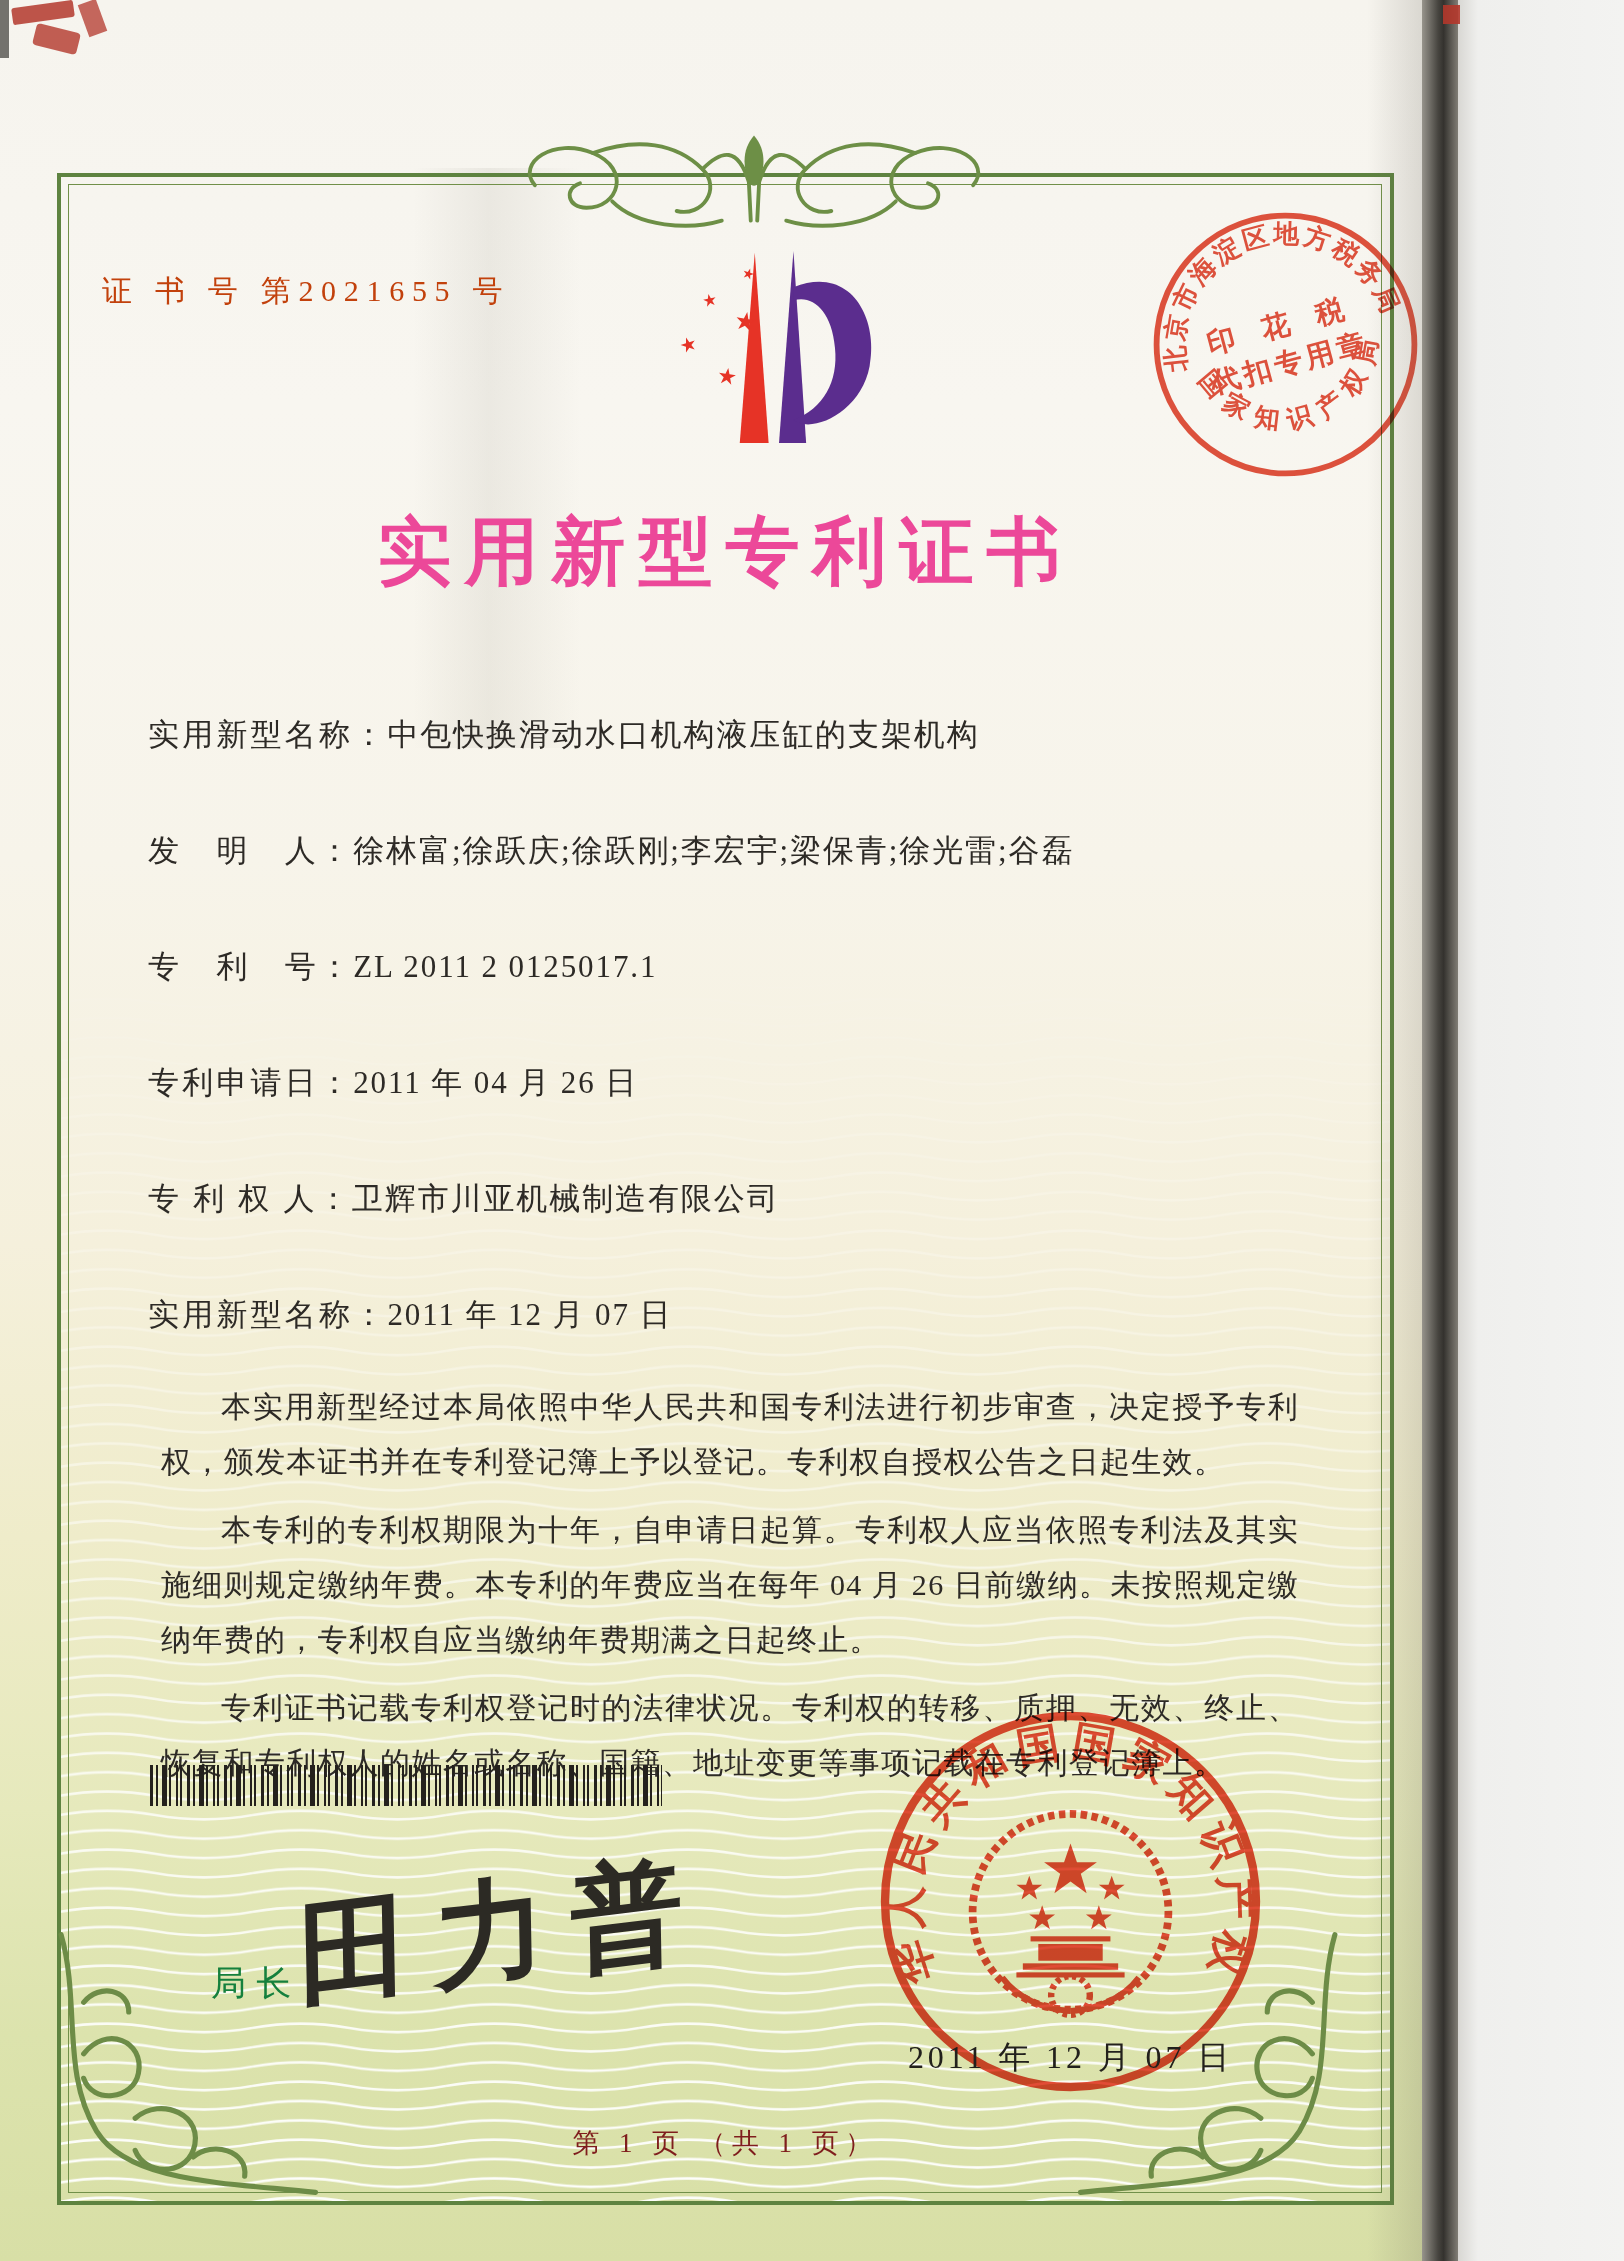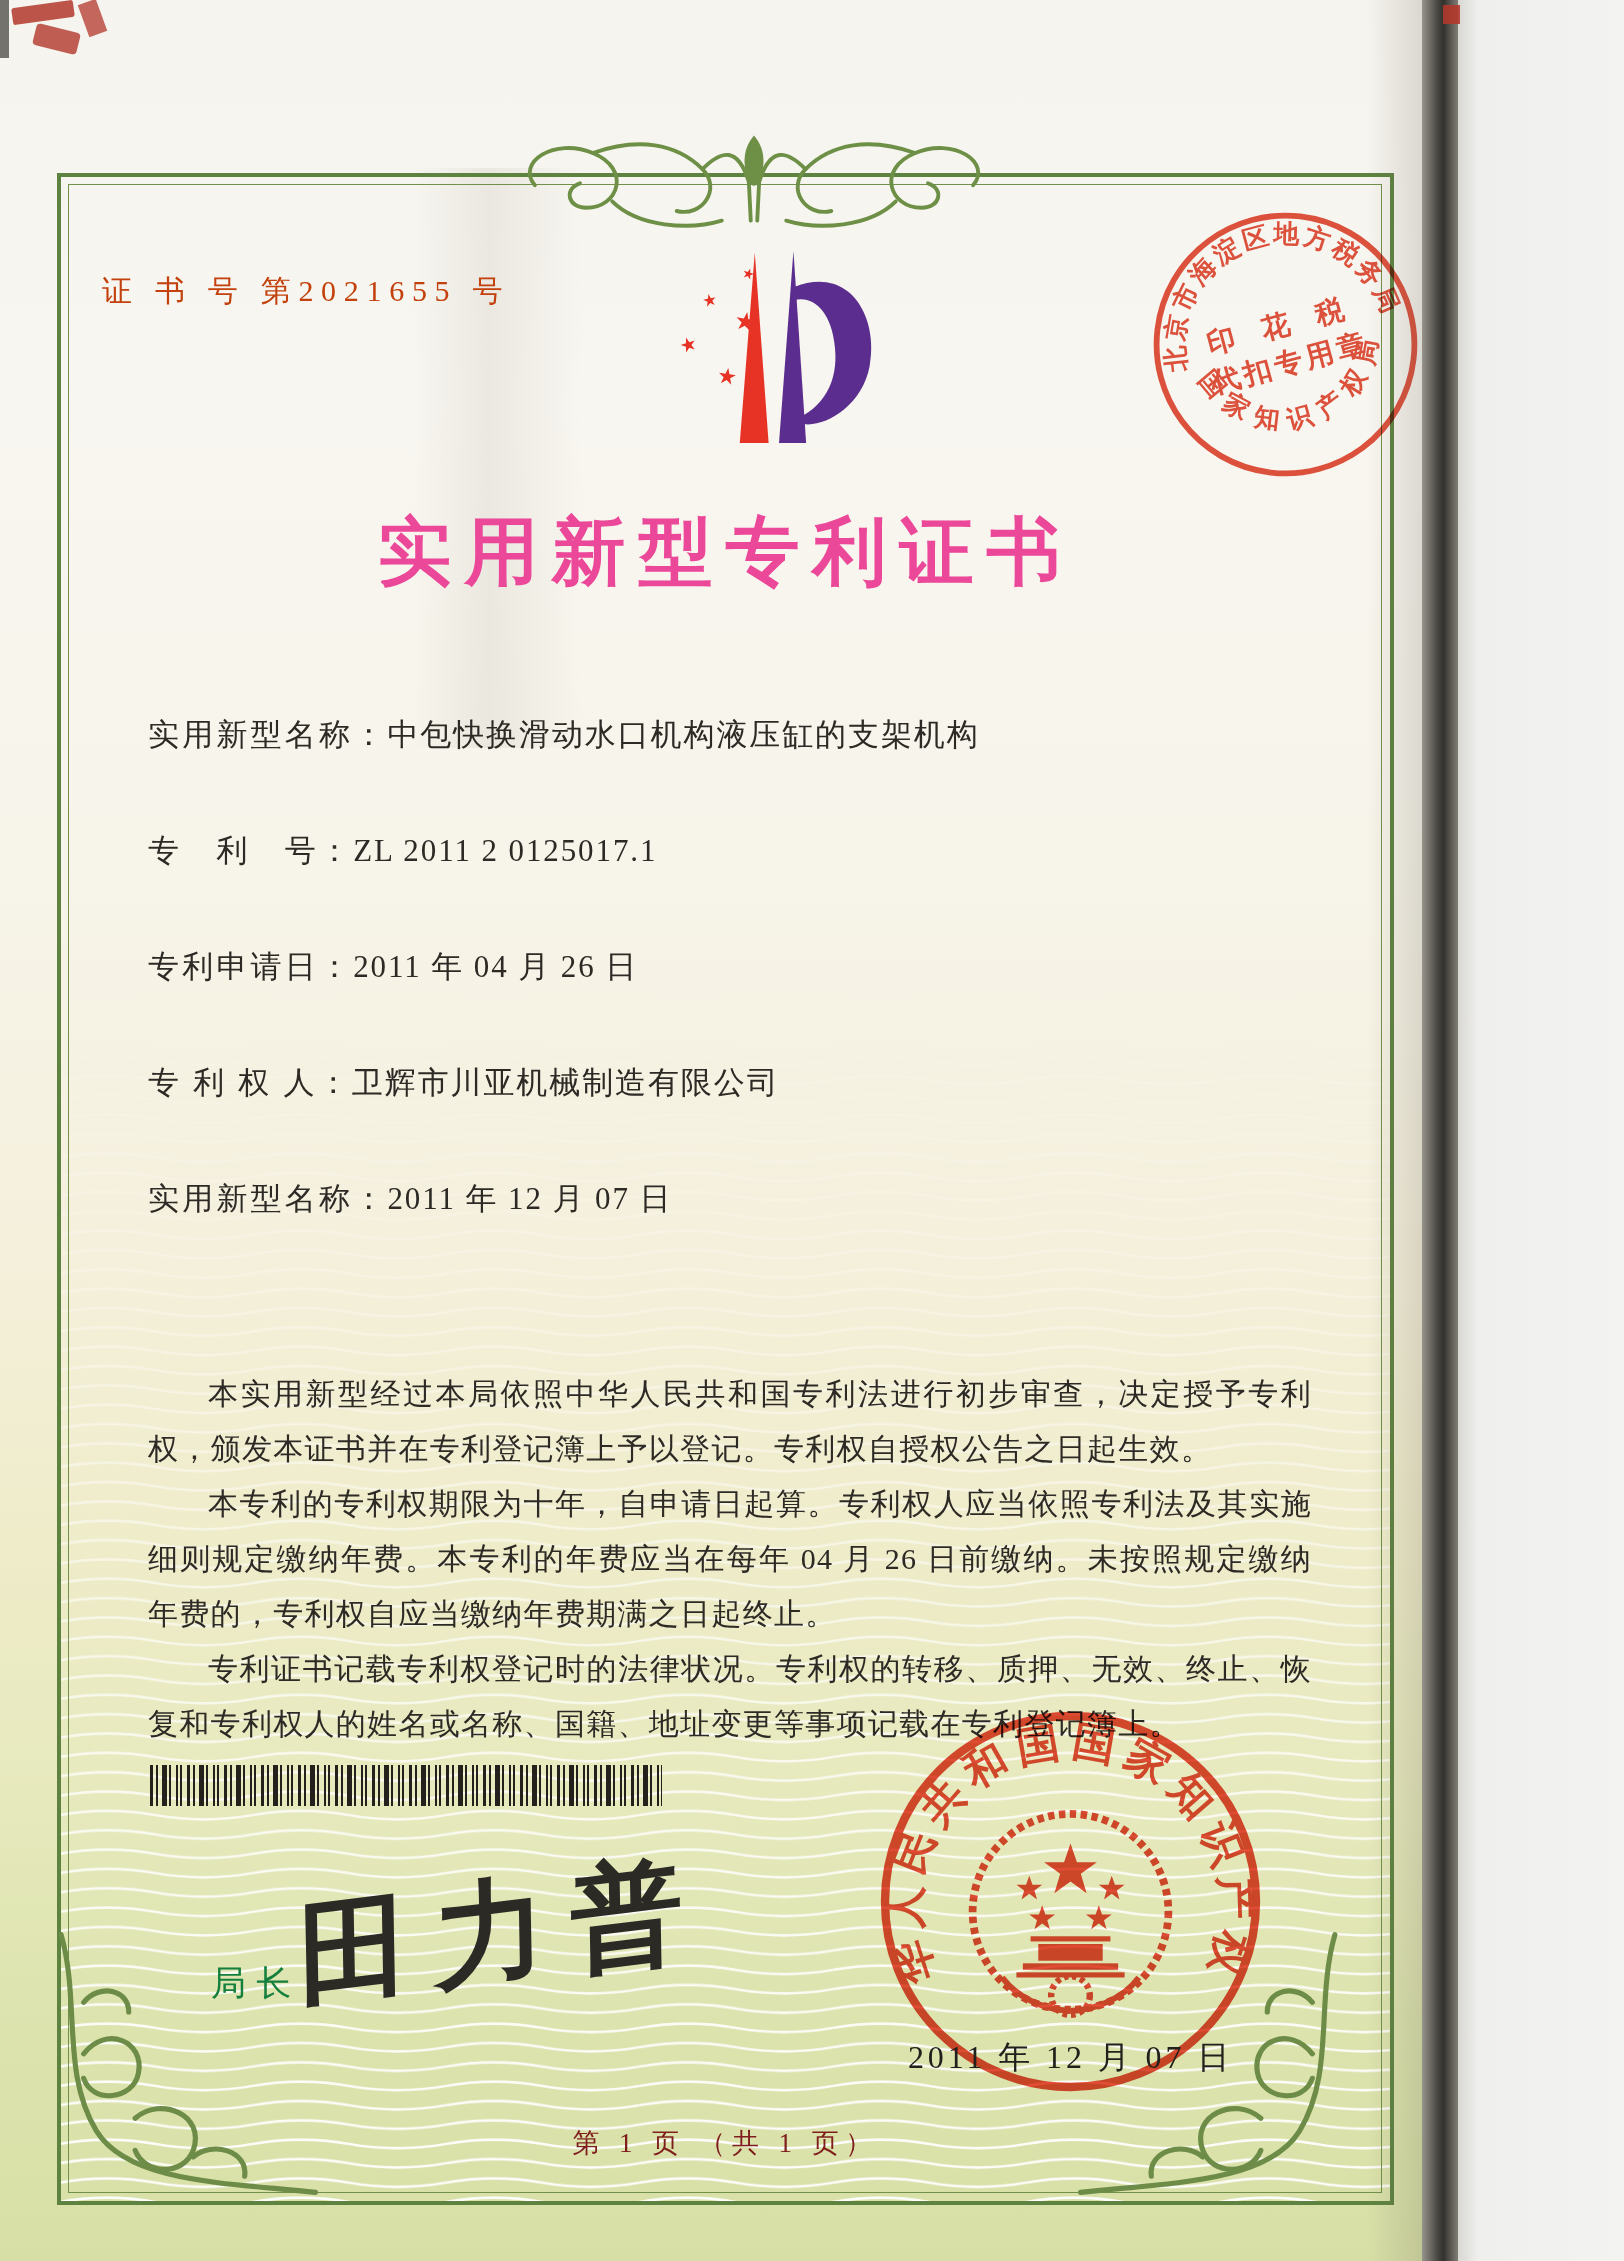--- a/index.html
+++ b/index.html
@@ -64,21 +64,21 @@
     letter-spacing:13px; color:#ec4899;
   }
   .fields { position:absolute; left:148px; top:714px; width:1180px; }
   .field-row { height:116px; font-size:31px; color:#2d2a26; letter-spacing:1.9px; white-space:nowrap; }
   .field-row .lbl { letter-spacing:3.2px; }
   .body-text {
     position:absolute; left:148px; top:1366px; width:1164px;
     font-size:30px; line-height:55px; color:#2d2a26;
     text-align:justify; letter-spacing:1.3px;
   }
-  .body-text p { text-indent:2em; margin:0; }
+  .body-text p { text-indent:2em; margin:13px; }
   .barcode {
     position:absolute; left:150px; top:1765px; width:512px; height:41px;
     background-image:repeating-linear-gradient(90deg,
       #24211d 0 3.2px, transparent 3.2px 5.8px,
       #24211d 5.8px 7.7px, transparent 7.7px 12.3px,
       #24211d 12.3px 17.4px, transparent 17.4px 19.3px,
       #24211d 19.3px 20.6px, transparent 20.6px 26px,
       #24211d 26px 28px, transparent 28px 30px,
       #24211d 30px 32px, transparent 32px 37px);
   }
@@ -182,20 +182,23 @@
     <use href="#star" transform="translate(148,175) scale(1.35) rotate(-18)"></use>
     <use href="#star" transform="translate(215,230) scale(1.55) rotate(8)"></use>
   </g>
 </svg>
 
 <div class="title">实用新型专利证书</div>
 
 <div class="fields">
   <div class="field-row">
     <span class="lbl">实用新型名称：</span><span>中包快换滑动水口机构液压缸的支架机构</span>
+  </div>
+  <div class="field-row">
+    <span class="lbl">发　明　人：</span><span>徐林富;徐跃庆;徐跃刚;李宏宇;梁保青;徐光雷;谷磊</span>
   </div>
   <div class="field-row">
     <span class="lbl">专　利　号：</span><span>ZL 2011 2 0125017.1</span>
   </div>
   <div class="field-row">
     <span class="lbl">专利申请日：</span><span>2011 年 04 月 26 日</span>
   </div>
   <div class="field-row">
     <span class="lbl">专 利 权 人：</span><span>卫辉市川亚机械制造有限公司</span>
   </div>

